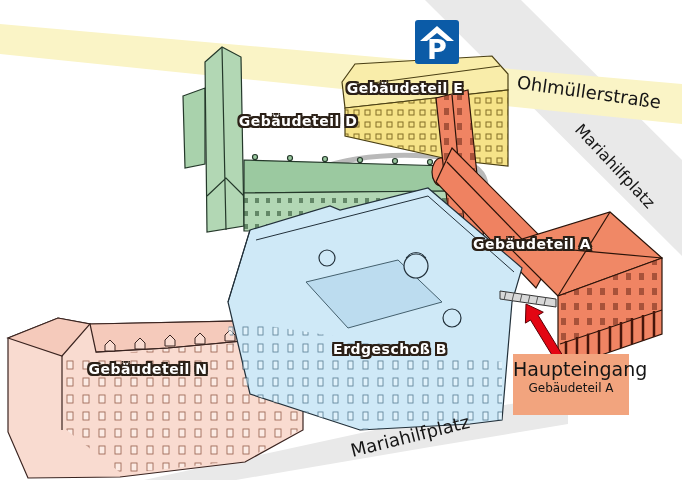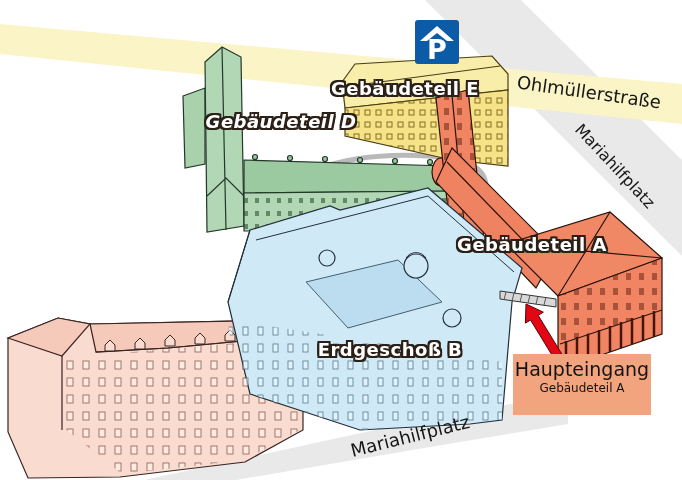--- a/index.html
+++ b/index.html
@@ -3,37 +3,37 @@
 <meta charset="utf-8">
 <style>
   html,body{margin:0;padding:0;background:#fff;}
   #stage{
     position:relative;width:682px;height:480px;overflow:hidden;background:#ffffff;
     font-family:"DejaVu Sans","Liberation Sans",sans-serif;
   }
   #stage svg{position:absolute;left:0;top:0;}
   .bldg-label{
     position:absolute;transform:translate(-50%,-50%);
-    font-size:18px;font-weight:bold;color:#ffffff;white-space:nowrap;letter-spacing:.5px;
+    font-size:14px;font-weight:bold;color:#ffffff;white-space:nowrap;letter-spacing:.5px;
     text-shadow:-2px -2px 0 #2b2017,2px -2px 0 #2b2017,-2px 2px 0 #2b2017,2px 2px 0 #2b2017,
                 -2px 0 0 #2b2017,2px 0 0 #2b2017,0 -2px 0 #2b2017,0 2px 0 #2b2017;
   }
   .street-label{
     position:absolute;color:#161616;white-space:nowrap;font-weight:500;
   }
   #lbl-ohlmueller{left:589px;top:92px;font-size:18px;transform:translate(-50%,-50%) rotate(8deg);}
   #lbl-maria-east{left:615px;top:166px;font-size:16px;transform:translate(-50%,-50%) rotate(47deg);}
   #lbl-maria-south{left:410px;top:436px;font-size:18px;transform:translate(-50%,-50%) rotate(-14deg);}
   #lbl-a{left:532px;top:244px;}
   #lbl-b{left:390px;top:349px;}
-  #lbl-d{left:281px;top:121px;font-style:italic;}
+  #lbl-d{left:298px;top:121px;}
   #lbl-e{left:405px;top:88px;}
   #lbl-n{left:148px;top:369px;}
   #callout{
-    position:absolute;left:513px;top:354px;width:138px;height:61px;
+    position:absolute;left:513px;top:354px;width:116px;height:61px;
     background:#f2a47e;text-align:center;color:#141414;
   }
   #callout .title{font-size:19px;line-height:24px;margin-top:3px;}
   #callout .sub{font-size:12px;line-height:15px;}
 </style>
 </head>
 <body>
 
 <div id="stage">
 
@@ -171,19 +171,20 @@
 </svg>
 
 <div class="street-label" id="lbl-ohlmueller">Ohlmüllerstraße</div>
 <div class="street-label" id="lbl-maria-east">Mariahilfplatz</div>
 <div class="street-label" id="lbl-maria-south">Mariahilfplatz</div>
 
 <div class="bldg-label" id="lbl-d">Gebäudeteil D</div>
 <div class="bldg-label" id="lbl-e">Gebäudeteil E</div>
 <div class="bldg-label" id="lbl-a">Gebäudeteil A</div>
 <div class="bldg-label" id="lbl-b">Erdgeschoß B</div>
+<div class="bldg-label" id="lbl-n">Gebäudeteil N</div>
 
 <div id="callout">
   <div class="title">Haupteingang</div>
   <div class="sub">Gebäudeteil A</div>
 </div>
 
 </div>
 
 </body></html>

